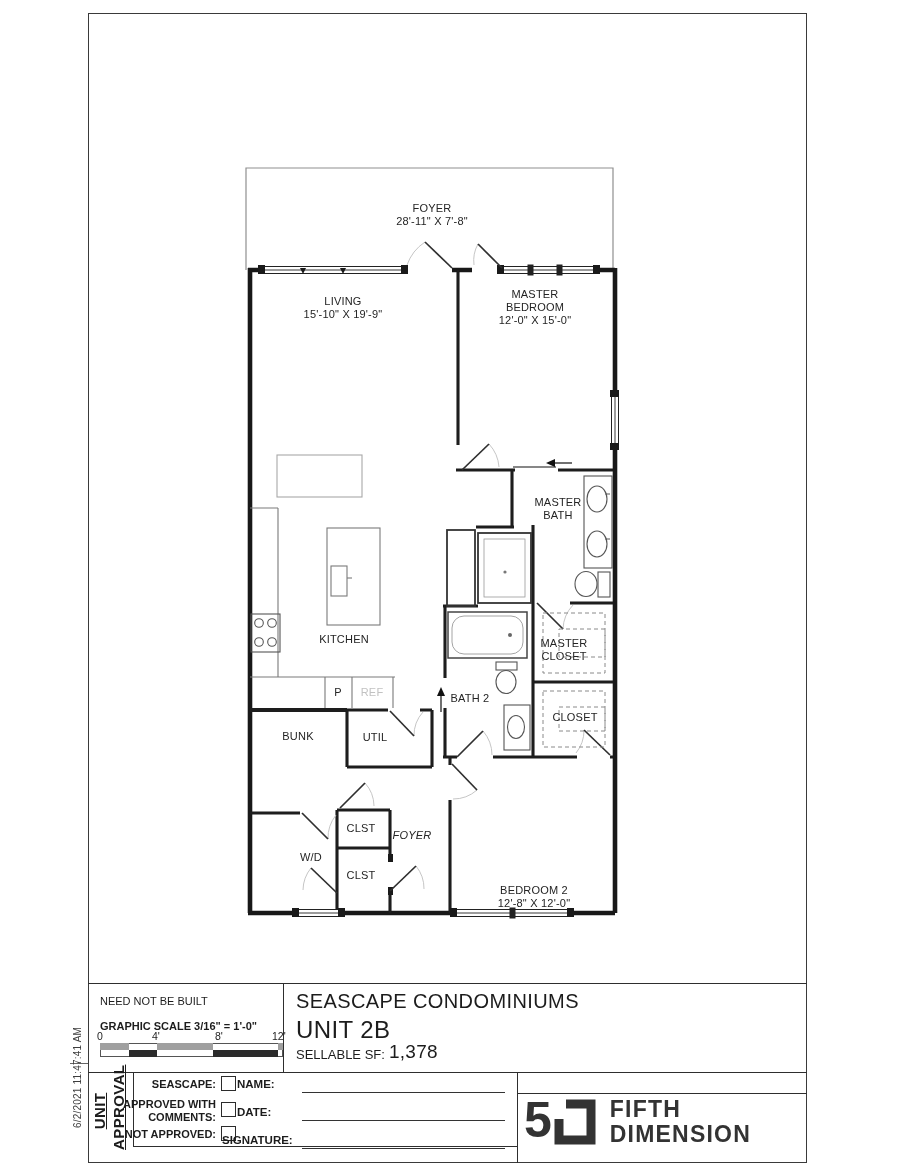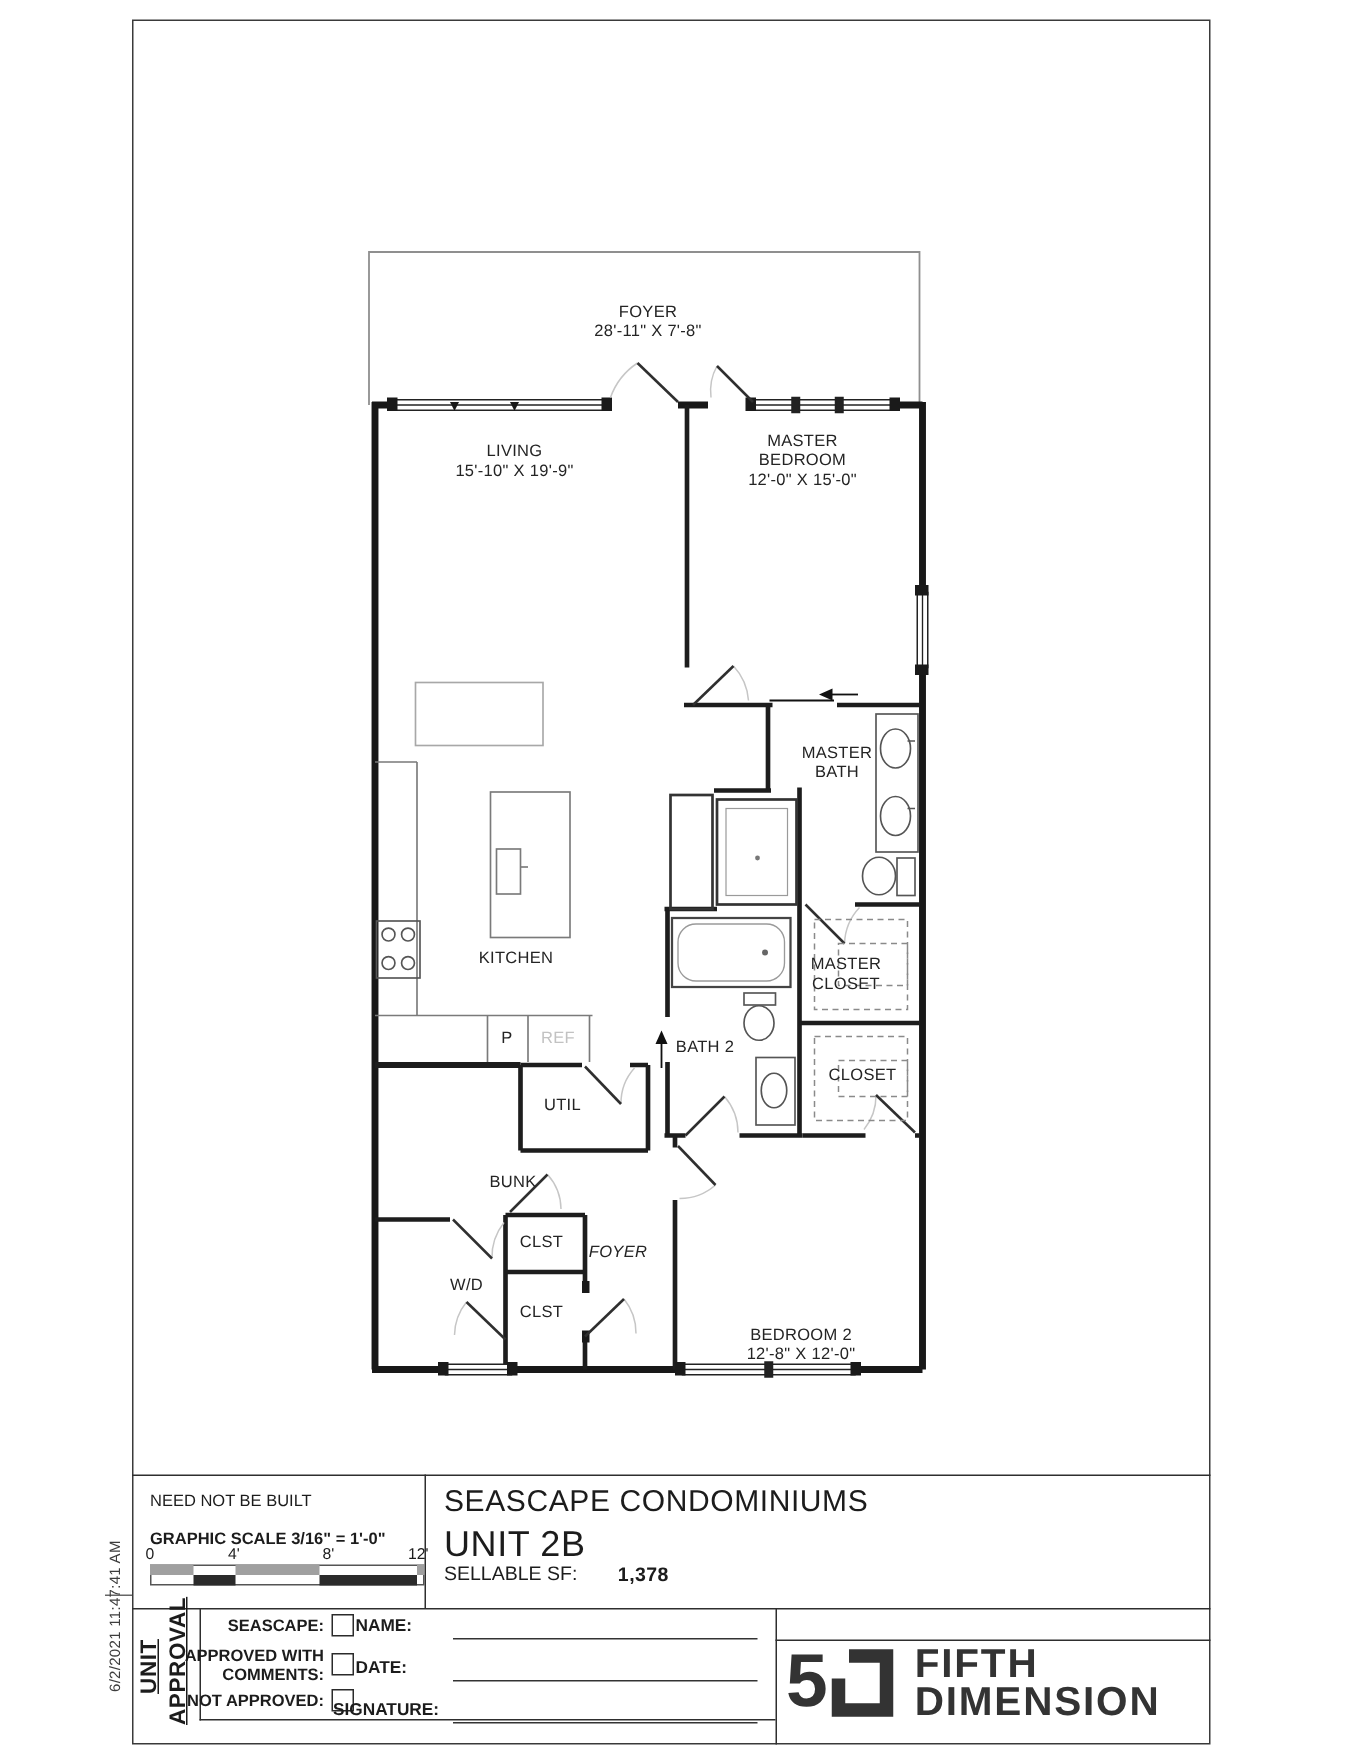--- a/index.html
+++ b/index.html
@@ -20,41 +20,41 @@
   .disclaimer{left:100px;top:995px;font-size:11px;}
   .scale-label{left:100px;top:1020px;font-size:11px;font-weight:bold;}
   .scale-tick{position:absolute;top:1030px;font-size:10.5px;z-index:3;}
   .bar-seg{position:absolute;z-index:3;}
   .bar-frame{position:absolute;left:100px;top:1043px;width:183px;height:14px;
        border:0.8px solid #555;box-sizing:border-box;z-index:3;}
   .project-title{left:296px;top:990px;font-size:20px;letter-spacing:.4px;}
   .unit-title{left:296px;top:1016px;font-size:24px;letter-spacing:.4px;}
   .sellable{left:296px;top:1041px;display:flex;align-items:flex-end;gap:4px;}
   .sellable .lbl{font-size:13px;padding-bottom:1px;}
-  .sellable .val{font-size:13px;font-weight:bold;letter-spacing:.3px;margin-left:23px;}
+  .sellable .val{font-size:19px;font-weight:normal;letter-spacing:.3px;}
   
   .rot{position:absolute;transform:rotate(-90deg);transform-origin:0 0;z-index:3;}
   .stamp-title{left:90px;top:1150px;width:78px;text-align:center;font-weight:bold;
        font-size:15px;line-height:19px;letter-spacing:.4px;}
   .stamp-title div{text-decoration:underline;}
   .timestamp{left:72px;top:1128px;width:110px;font-size:10px;color:#3d3d3d;
        letter-spacing:.2px;}
   .chk-label{position:absolute;z-index:3;font-size:11px;font-weight:bold;
        text-align:right;line-height:13px;}
   .checkbox{position:absolute;width:15px;height:15px;border:1.6px solid #2b2b2b;
        background:#fff;box-sizing:border-box;z-index:3;}
   .fld-label{position:absolute;z-index:3;font-size:11.5px;font-weight:bold;text-align:left;}
   .fld-line{position:absolute;height:14px;border-bottom:1.1px solid #333;z-index:3;}
   
   .logo{position:absolute;left:524px;top:1096px;display:flex;align-items:flex-start;z-index:3;}
   .logo-mark{display:flex;align-items:flex-start;}
   .logo-five{font-size:50px;line-height:48px;font-weight:bold;color:#333;
        letter-spacing:-2px;}
   .logo-bracket{margin-left:2px;margin-top:2px;}
-  .logo-name{margin-left:12px;font-weight:bold;color:#333;font-size:27px;
+  .logo-name{margin-left:12px;font-weight:bold;color:#333;font-size:23px;
        line-height:25px;letter-spacing:1.2px;margin-top:1px;}
   .tick-dash{position:absolute;left:70px;top:1063px;width:18px;height:1px;background:#666;z-index:3;}
 </style>
 </head>
 <body>
 
 <svg id="plan-svg" width="900" height="1165" viewBox="0 0 900 1165">
 
   <path d="M246,270 L246,168 L613,168 L613,270" fill="none" stroke="#8f8f8f" stroke-width="1.2"></path>
 
@@ -238,21 +238,21 @@
     </div>
     <div class="room-label" style="left: 470px; top: 692px;">
       <div>BATH 2</div>
     </div>
     <div class="room-label" style="left: 575px; top: 711px;">
       <div>CLOSET</div>
     </div>
     <div class="room-label" style="left: 375px; top: 731px;">
       <div>UTIL</div>
     </div>
-    <div class="room-label" style="left: 298px; top: 782px; margin-left: 44px;">
+    <div class="room-label" style="left: 298px; top: 730px;">
       <div>BUNK</div>
     </div>
     <div class="room-label" style="left: 361px; top: 822px;">
       <div>CLST</div>
     </div>
     <div class="room-label" style="left: 412px; top: 829px; font-style: italic;">
       <div>FOYER</div>
     </div>
     <div class="room-label" style="left: 311px; top: 851px;">
       <div>W/D</div>

